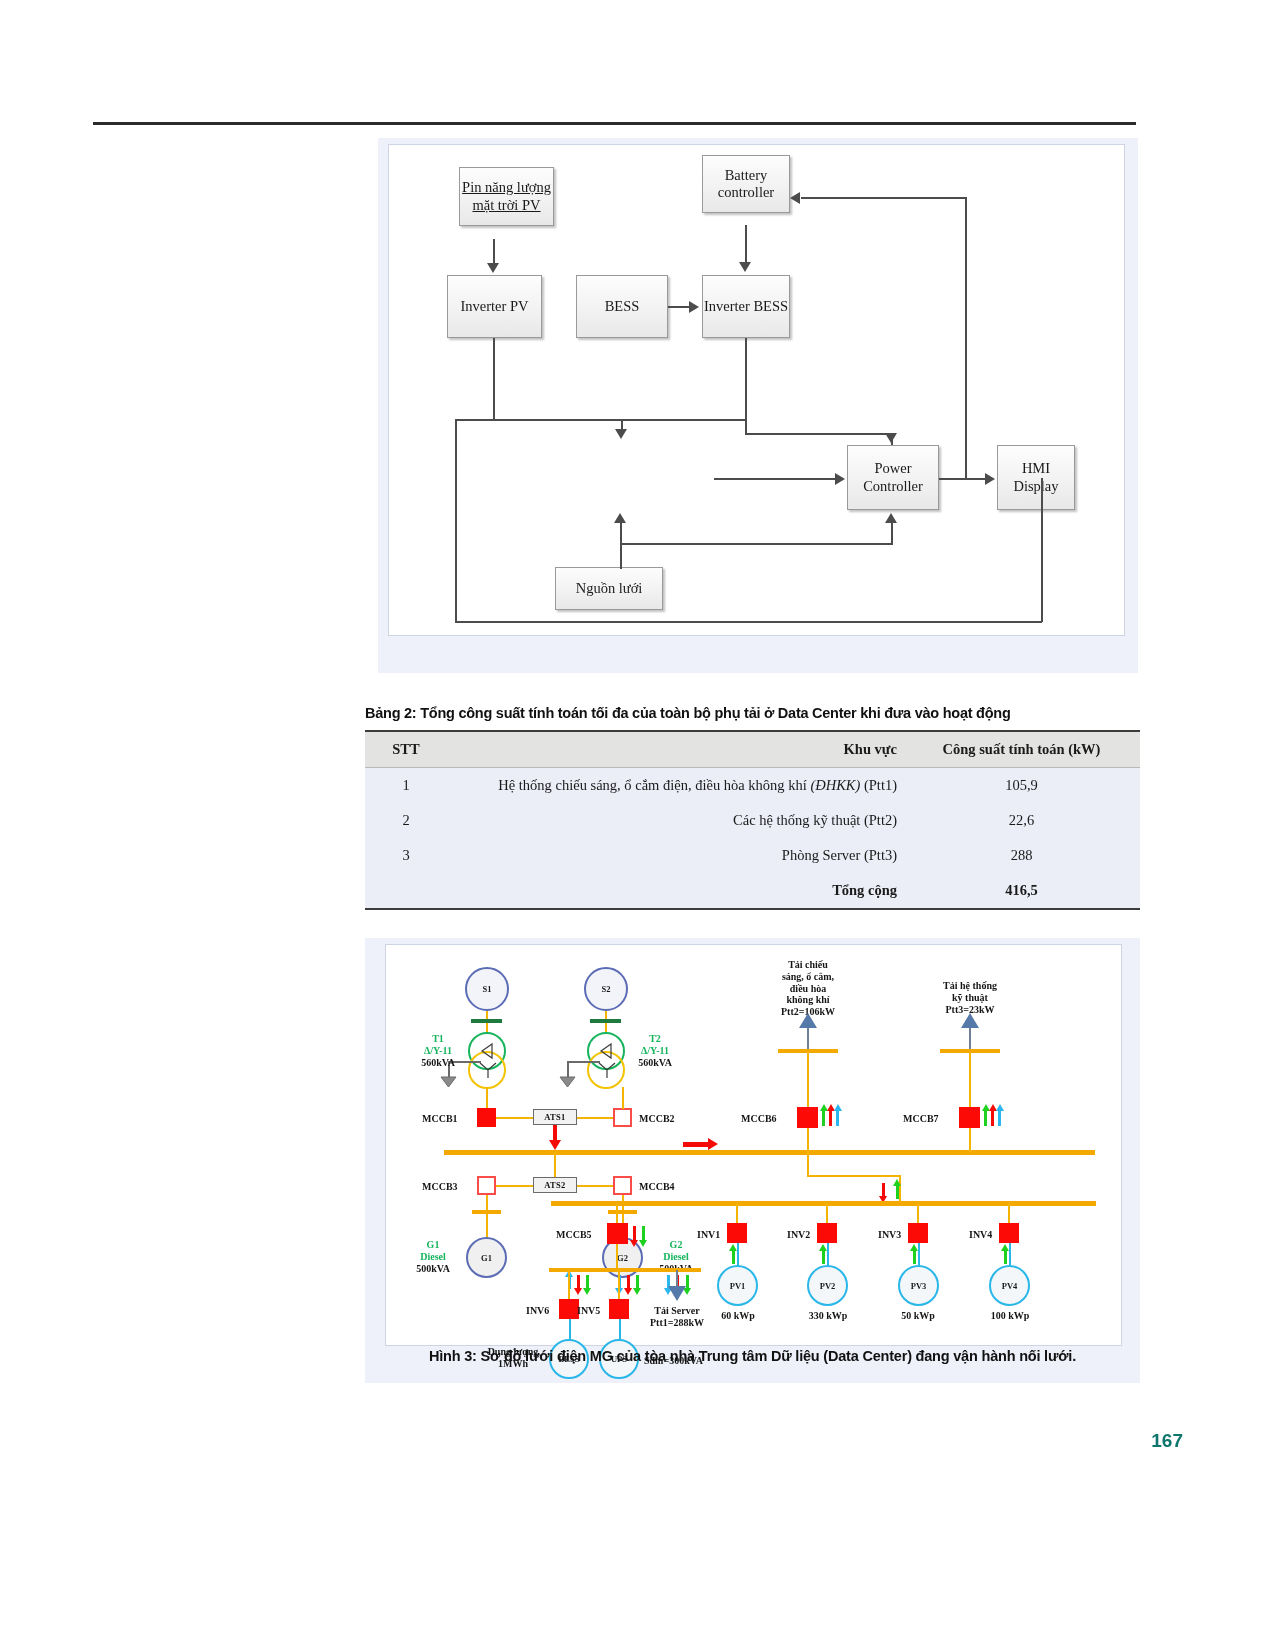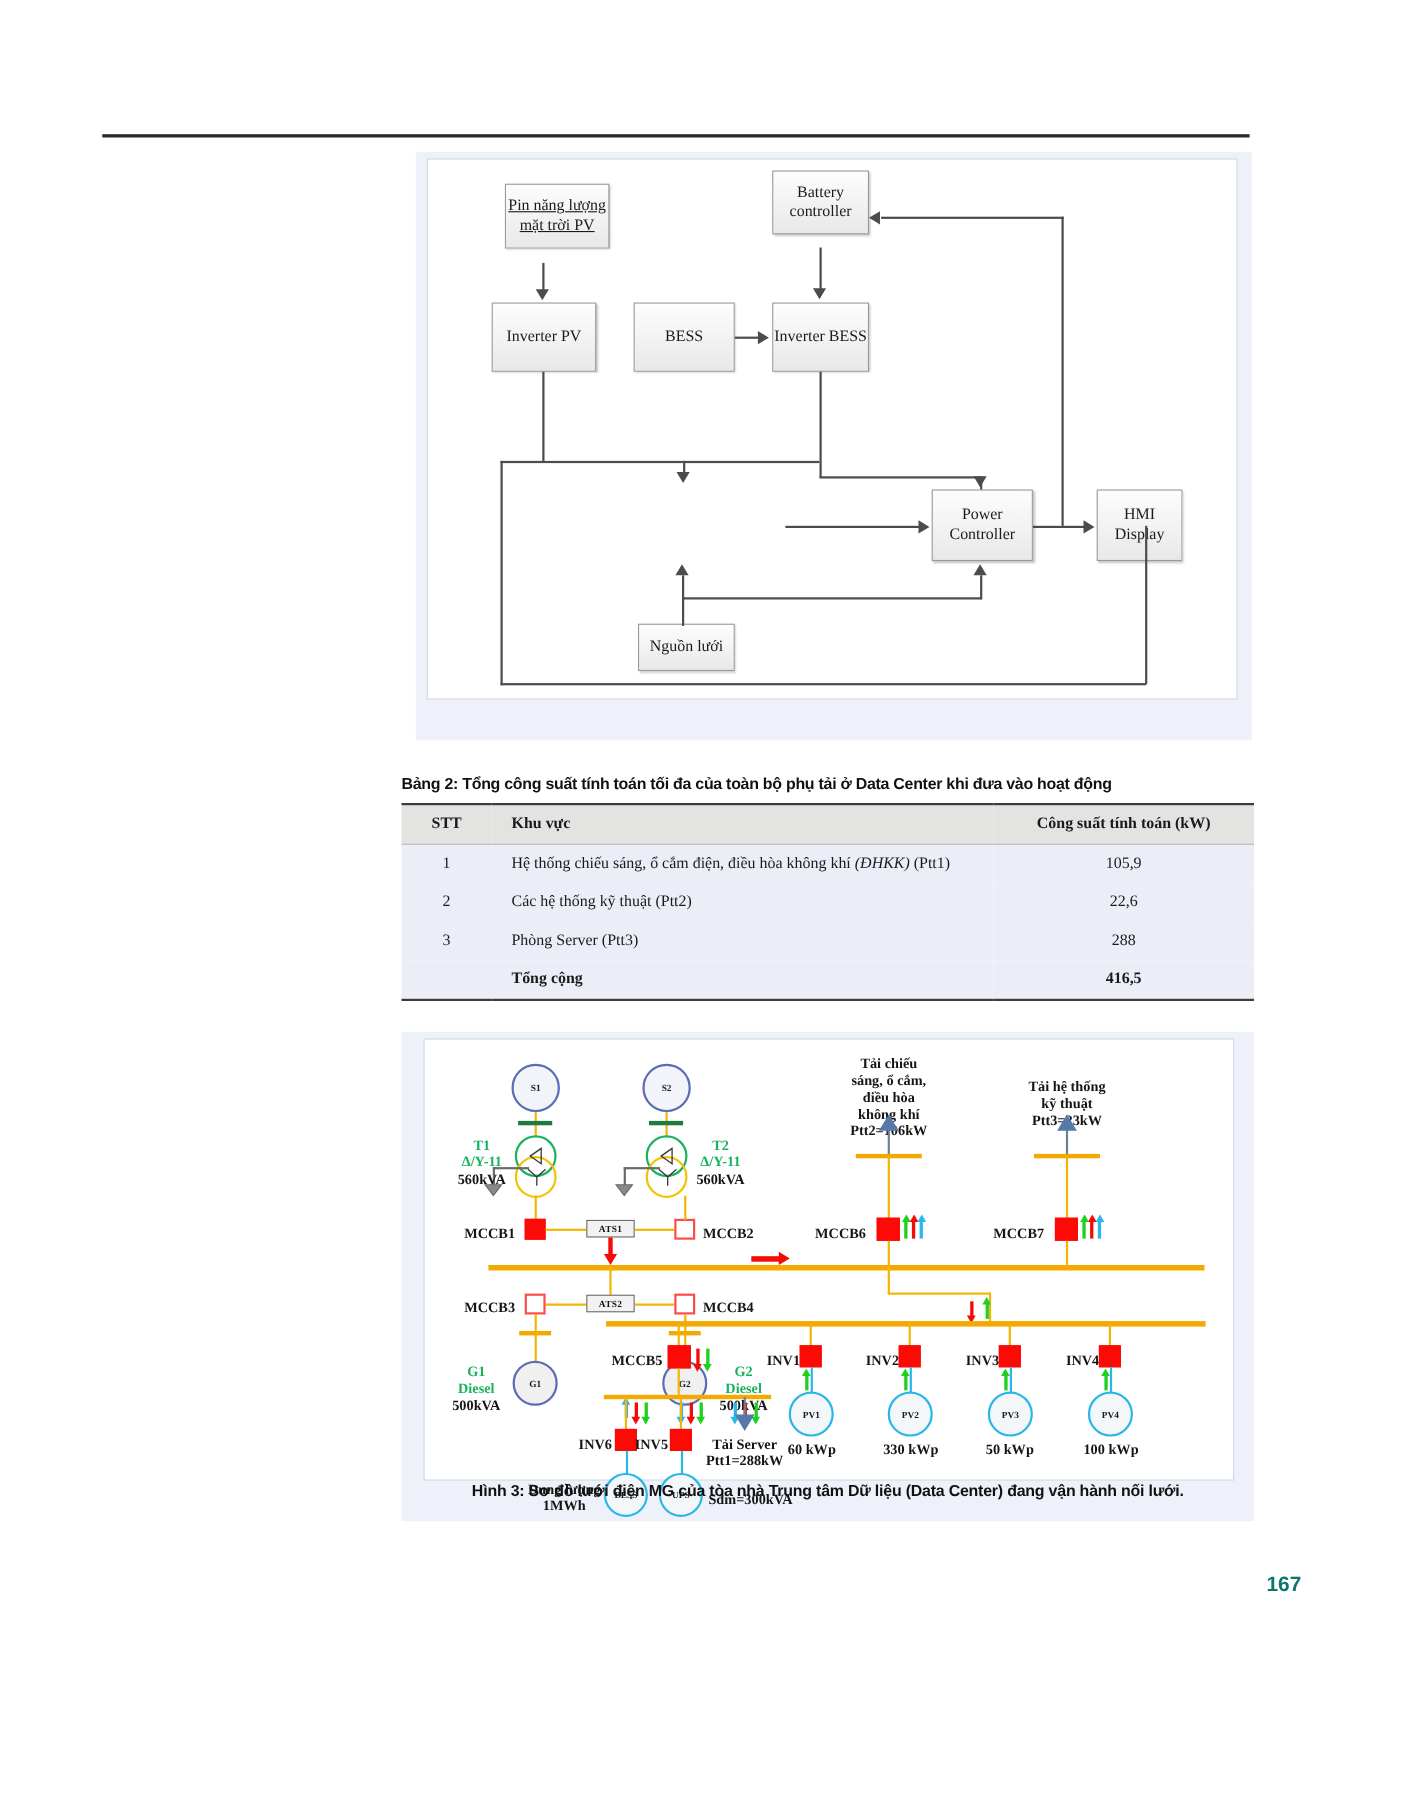--- a/index.html
+++ b/index.html
@@ -73,21 +73,21 @@
     background:#e3e3e1;
     border-top:2.2px solid #3c3c3c;border-bottom:1px solid #b9b9b9;
     padding:9px 6px;font-weight:bold;
   }
   table.t2 tbody td{
     background:#eceef7;
     padding:9px 6px;vertical-align:top;
   }
   table.t2 tr.last td{border-bottom:2.2px solid #3c3c3c;font-weight:bold;}
   .c-stt{width:70px;text-align:center;}
-  .c-area{text-align:left;padding-left:18px !important;}
+  .c-area{text-align:right;padding-left:18px !important;}
   .c-pow{width:225px;text-align:center;}
   .ital{font-style:italic;}
 
   
   .fig3-panel{
     position:absolute;left:365px;top:938px;width:775px;height:445px;
     background:#eef1f9;
   }
   .fig3-inner{
     position:absolute;left:20px;top:6px;width:735px;height:400px;
@@ -116,21 +116,21 @@
   .sq{position:absolute;box-sizing:border-box;}
   .sq.filled{background:#fb0a06;border:1px solid #fb0a06;}
   .sq.open{background:#ffffff;border:2px solid #fb4d48;}
   .ats{
     position:absolute;box-sizing:border-box;background:#f2f2f2;border:1.5px solid #6b6b6b;
     font-family:"Liberation Serif", serif;font-weight:bold;font-size:8.5px;color:#111;
     display:flex;align-items:center;justify-content:center;letter-spacing:.3px;
   }
   .lbl{
     position:absolute;font-family:"Liberation Serif", serif;font-weight:bold;
-    font-size:13px;color:#151515;line-height:1.18;white-space:nowrap;
+    font-size:10px;color:#151515;line-height:1.18;white-space:nowrap;
   }
   .lbl.grn{color:#16b45c;}
   .lbl.ctr{text-align:center;}
   .gsw{position:absolute;height:4px;background:#1f7a3d;}
   .gsw.y{background:#f3a900;}
   .tri{position:absolute;width:0;height:0;}
   .tri.blueup{border-left:9px solid transparent;border-right:9px solid transparent;border-bottom:15px solid #5579a8;}
   .tri.bluedn{border-left:9px solid transparent;border-right:9px solid transparent;border-top:15px solid #5579a8;}
   .stem{position:absolute;width:2px;background:#6f7f96;}
   .ear{position:absolute;width:0;height:0;border-left:4px solid transparent;border-right:4px solid transparent;}
@@ -167,21 +167,21 @@
 
       <div class="blk" style="left:187px;top:130px;width:92px;height:63px;">BESS</div>
 
       <div class="blk" style="left:313px;top:130px;width:88px;height:63px;">Inverter BESS</div>
 
 
       <div class="blk" style="left:458px;top:300px;width:92px;height:65px;">Power Controller</div>
 
       <div class="blk" style="left:608px;top:300px;width:78px;height:65px;">HMI Display</div>
 
-      <div class="blk" style="left:191px;top:422px;width:88px;height:43px;">Nguồn lưới</div>
+      <div class="blk" style="left:166px;top:422px;width:108px;height:43px;">Nguồn lưới</div>
 
       <div class="wire v" style="left:104px;top:94px;height:26px;"></div>
       <div class="arw down" style="left:98px;top:118px;"></div>
 
       <div class="wire v" style="left:356px;top:80px;height:38px;"></div>
       <div class="arw down" style="left:350px;top:117px;"></div>
 
       <div class="wire h" style="left:279px;top:161px;width:22px;"></div>
       <div class="arw right" style="left:300px;top:156px;"></div>
 

